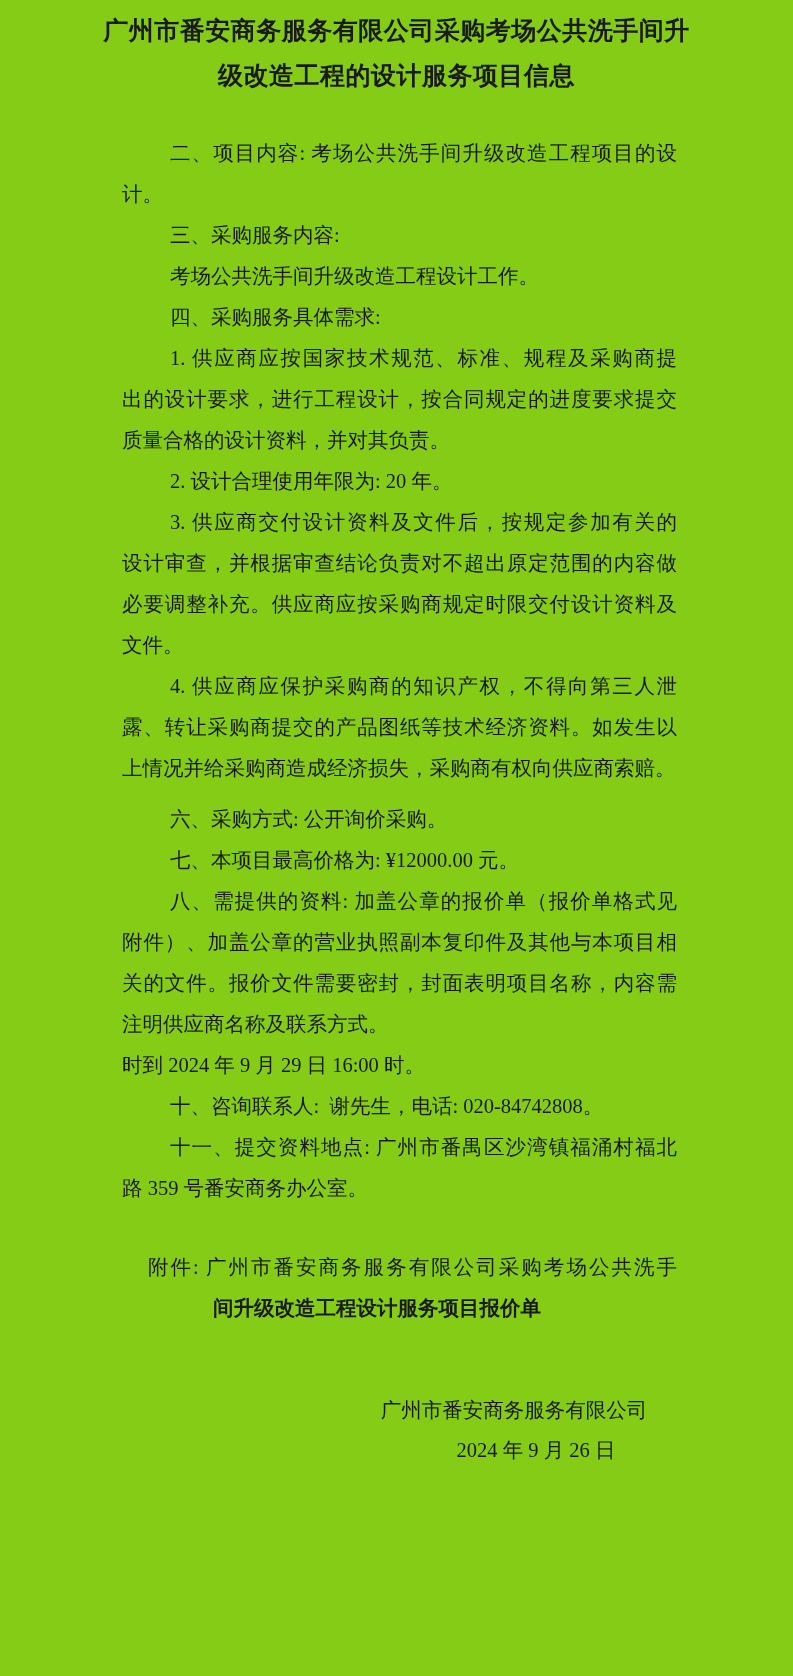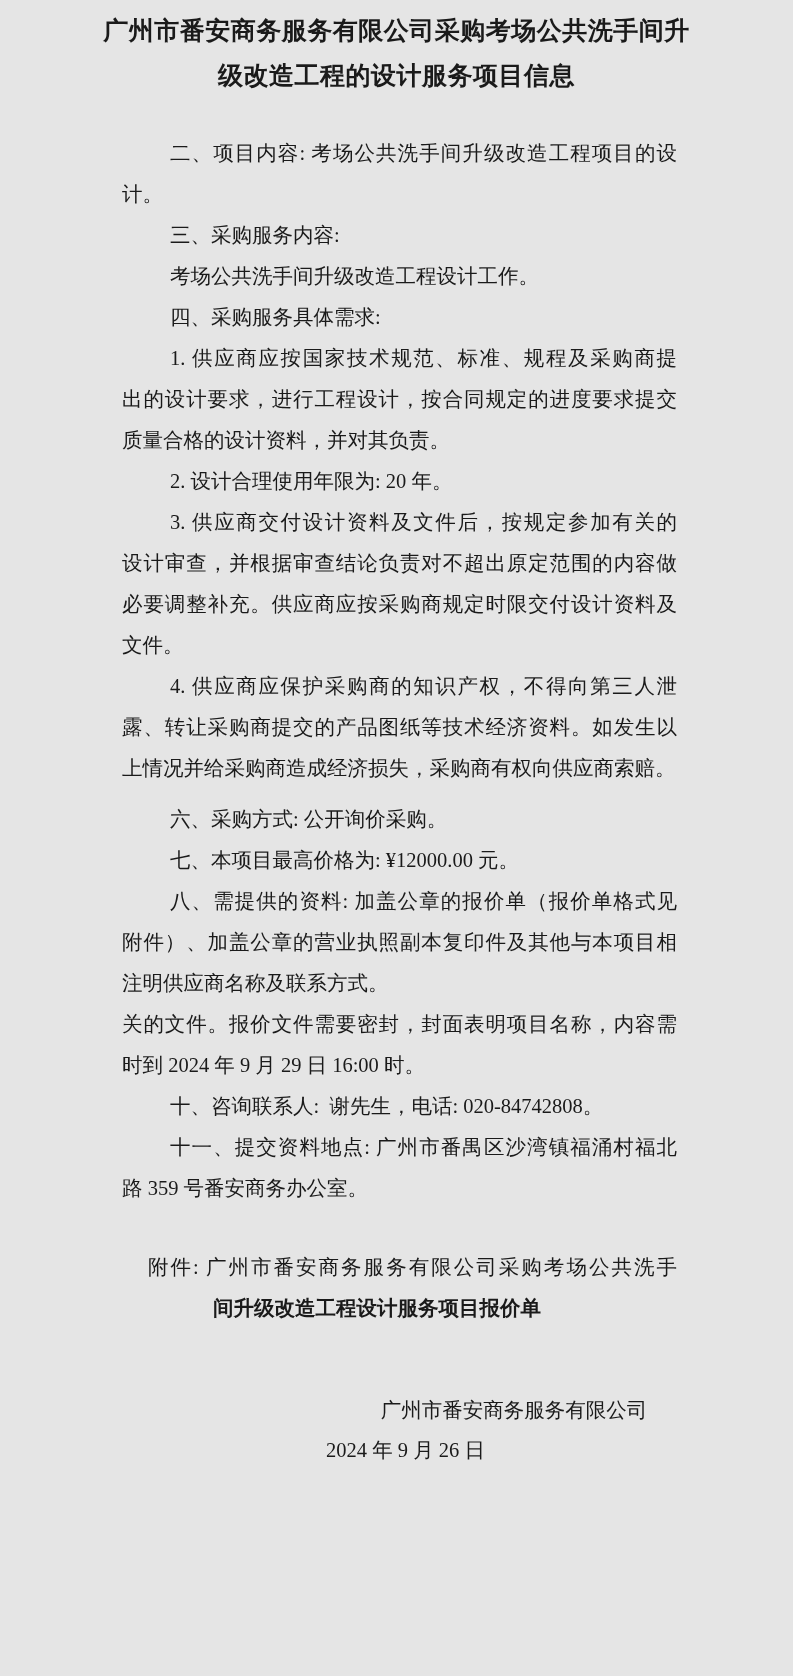--- a/index.html
+++ b/index.html
@@ -4,21 +4,21 @@
 <style>
   html, body {
     margin: 0;
     padding: 0;
     background: #ffffff;
   }
   .page {
     position: relative;
     width: 793px;
     height: 1676px;
-    background: #e5e5e5;
+    background: #84cc16;
     color: #1a1a1a;
     font-family: "Liberation Serif", "DejaVu Serif", serif;
     overflow: hidden;
   }
   .doc-title {
     padding-top: 8px;
     text-align: center;
     font-weight: bold;
     font-size: 25px;
   }
@@ -50,21 +50,21 @@
   .para.sig {
     width: 420px;
     margin-left: 182px;
     font-family: Liberation Mono, monospace;
   }
   .para.sig .line { text-align: center; }
   .para.sig-date {
     width: 420px;
     margin-left: 204px;
   }
-  .para.sig-date .line { text-align: left; line-height: 36px; }
+  .para.sig-date .line { text-align: center; line-height: 36px; }
 </style>
 </head>
 <body>
 
 <div class="page">
   <div class="doc-title">
     <div class="title-line">广州市番安商务服务有限公司采购考场公共洗手间升</div>
     <div class="title-line">级改造工程的设计服务项目信息</div>
   </div>
   <div class="content">
@@ -102,22 +102,22 @@
       </div>
       <div class="para body gap-sm">
         <div class="line l0 indent">六、采购方式: 公开询价采购。</div>
       </div>
       <div class="para body">
         <div class="line l0 indent">七、本项目最高价格为: ¥12000.00 元。</div>
       </div>
       <div class="para body">
         <div class="line l0 indent just">八、需提供的资料: 加盖公章的报价单（报价单格式见</div>
         <div class="line l1 just">附件）、加盖公章的营业执照副本复印件及其他与本项目相</div>
+        <div class="line l2 just">关的文件。报价文件需要密封，封面表明项目名称，内容需</div>
         <div class="line l3">注明供应商名称及联系方式。</div>
-        <div class="line l2 just">关的文件。报价文件需要密封，封面表明项目名称，内容需</div>
       </div>
       <div class="para body">
         <div class="line l1">时到 2024 年 9 月 29 日 16:00 时。</div>
       </div>
       <div class="para body">
         <div class="line l0 indent">十、咨询联系人:&nbsp; 谢先生，电话: 020-84742808。</div>
       </div>
       <div class="para body">
         <div class="line l0 indent just">十一、提交资料地点: 广州市番禺区沙湾镇福涌村福北</div>
         <div class="line l1">路 359 号番安商务办公室。</div>

